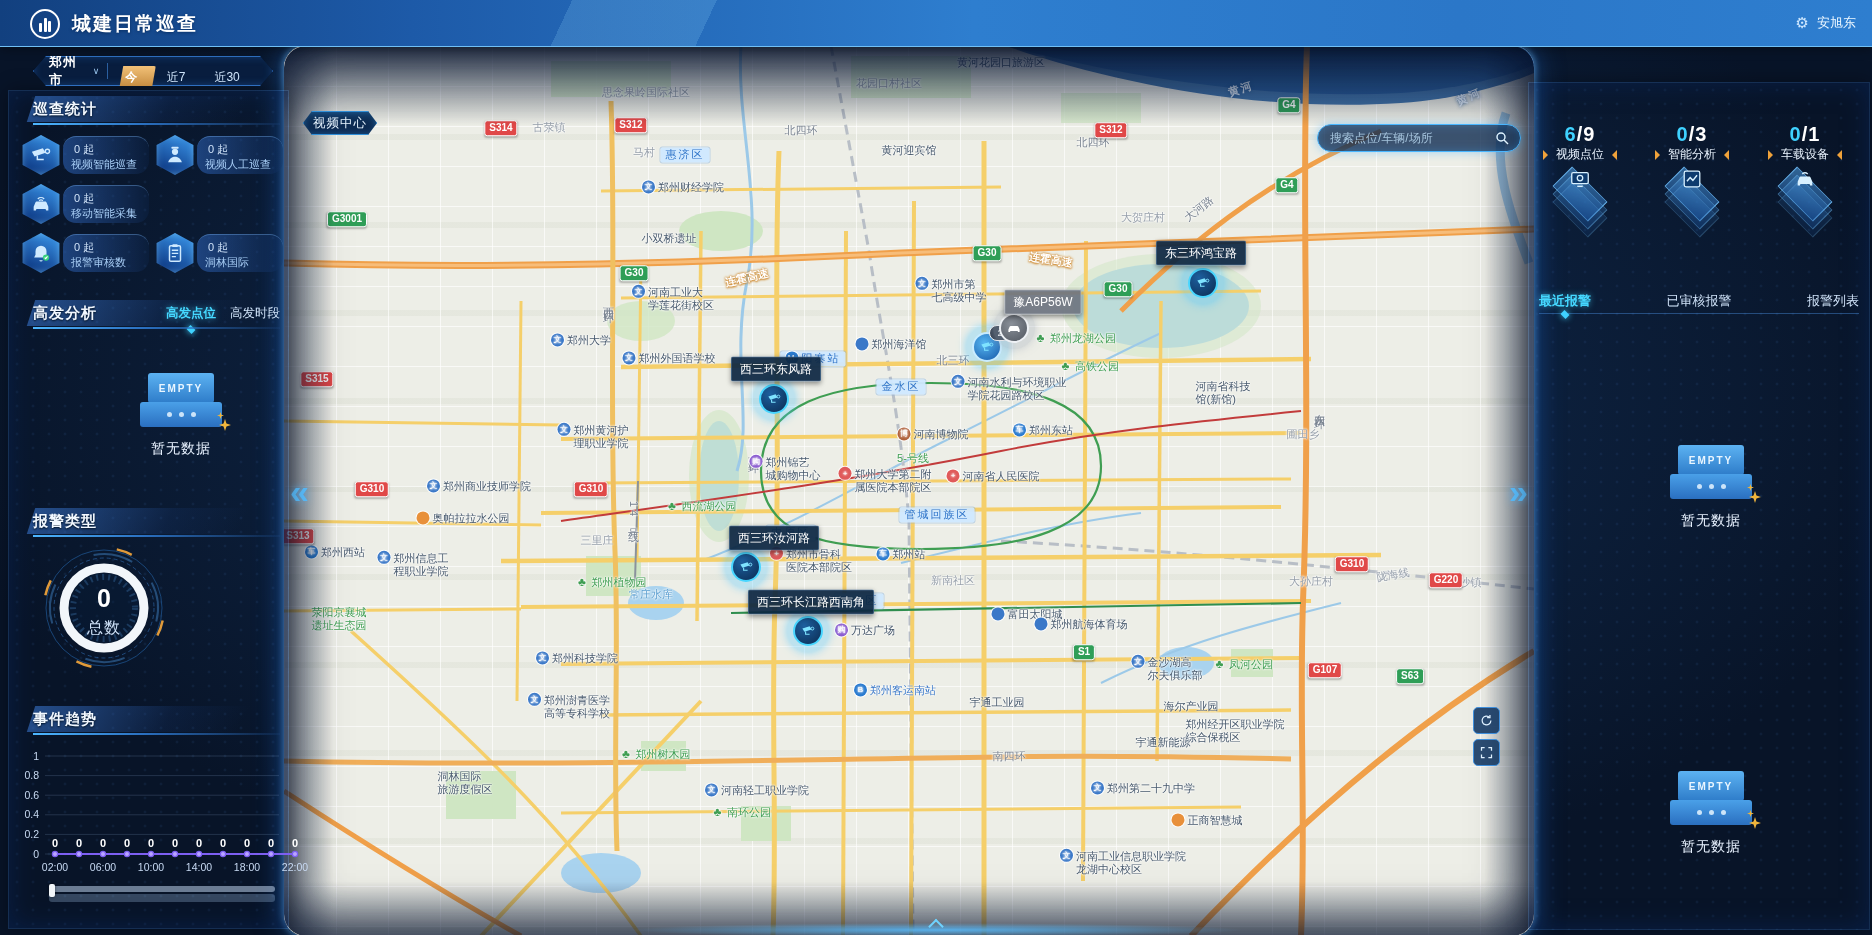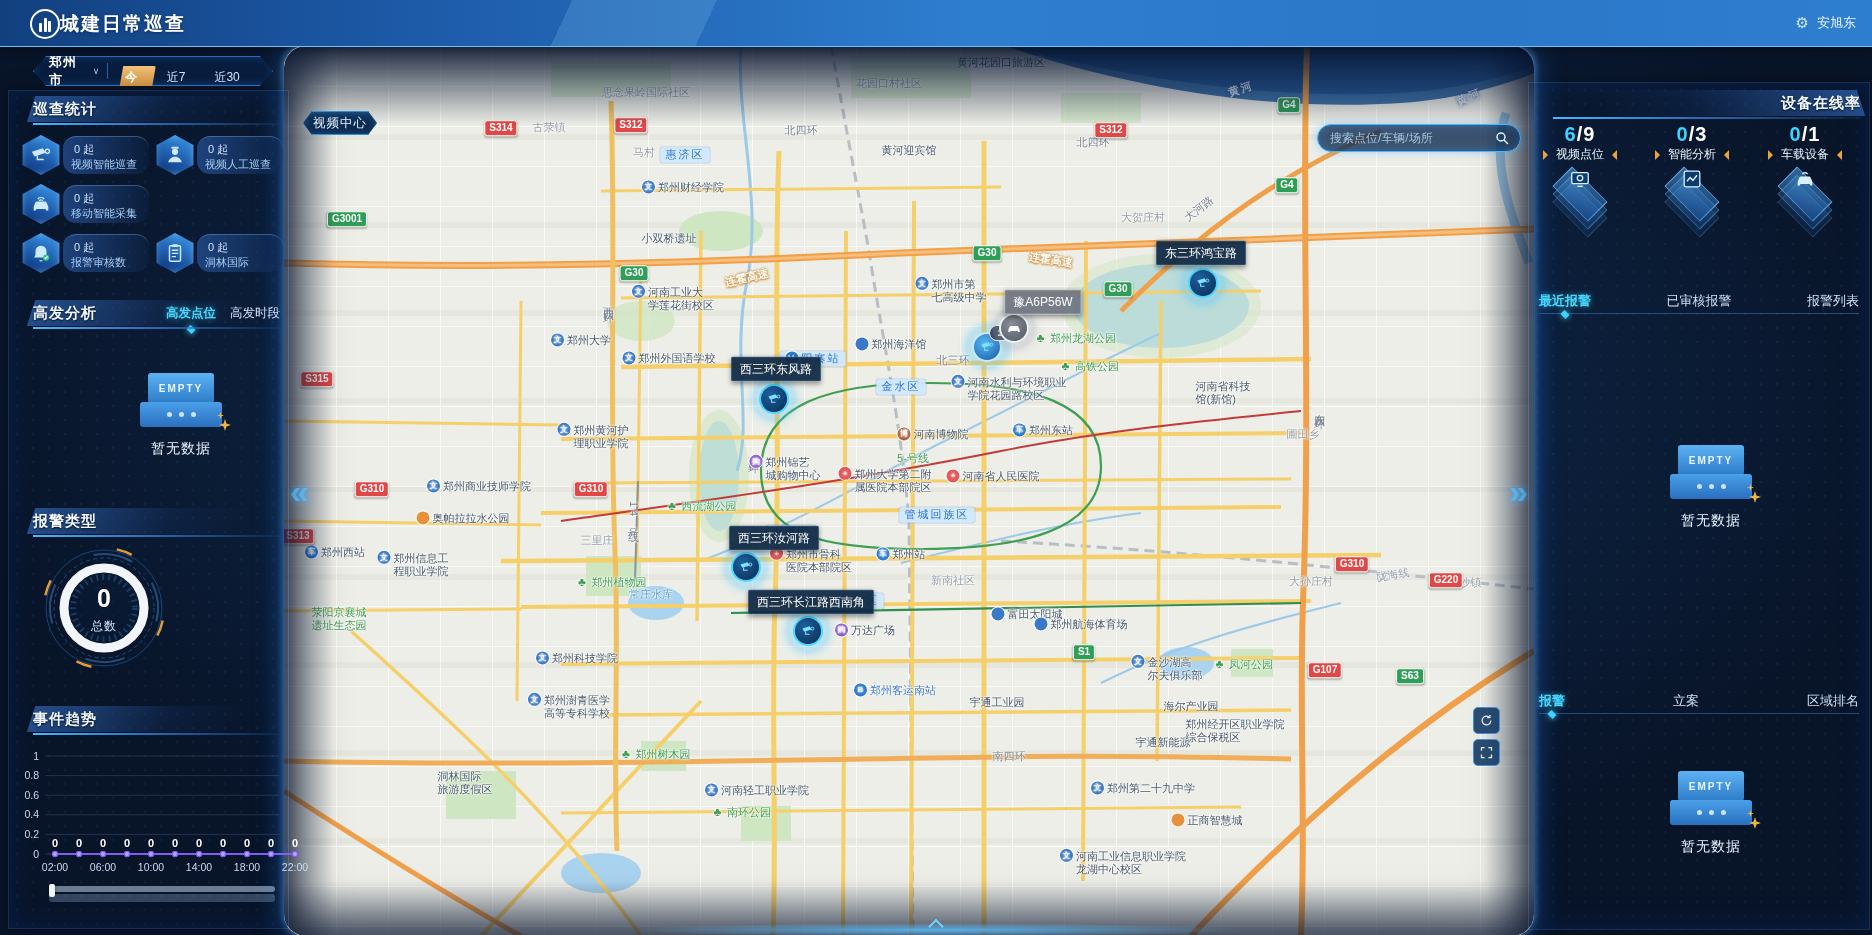--- a/index.html
+++ b/index.html
@@ -73,21 +73,21 @@
   .map-ctrl svg{width:15px;height:15px;}
   .edge-arrow{position:absolute;top:50%;transform:translateY(-50%);font-size:34px;font-weight:bold;color:#58b8f6;
     text-shadow:0 0 8px rgba(80,180,255,.9);cursor:pointer;z-index:7;line-height:1;}
   .edge-arrow.left{left:6px;}.edge-arrow.right{right:6px;}
   
   .navbar{position:absolute;left:0;top:0;width:1872px;height:46px;z-index:20;
     background:linear-gradient(90deg,#12407f 0%,#1d5aa8 22%,#2e7ecf 52%,#2b77c8 78%,#2e7ecf 100%);
     box-shadow:0 1px 0 #71c0f5,0 3px 10px rgba(0,0,0,.35);}
   .navbar::before{content:"";position:absolute;left:540px;top:0;width:300px;height:46px;
     background:linear-gradient(115deg,transparent 10%,rgba(150,220,255,.18) 10%,rgba(150,220,255,.18) 55%,transparent 55%);}
-  .brand{position:absolute;left:30px;top:0;height:48px;display:flex;align-items:center;gap:0;}
+  .brand{position:absolute;left:30px;top:0;height:48px;display:flex;align-items:center;gap:12px;}
   .logo{width:30px;height:30px;border:2px solid #fff;border-radius:50%;position:relative;box-sizing:border-box;}
   .logo i{position:absolute;bottom:5px;width:3px;background:#fff;border-radius:1px;}
   .logo i:nth-child(1){left:7px;height:9px;}.logo i:nth-child(2){left:11.5px;height:14px;}.logo i:nth-child(3){left:16px;height:11px;}
   .app-title{font-size:19px;font-weight:bold;letter-spacing:2px;color:#fff;text-shadow:0 1px 3px rgba(0,30,70,.6);}
   .nav-items{position:absolute;left:207px;top:0;height:46px;display:flex;}
   .nav-item{position:relative;width:70px;height:46px;display:flex;align-items:center;justify-content:center;
     font-size:13px;color:#d8ecff;cursor:pointer;}
   .nav-item.active{color:#fff;font-weight:bold;}
   .nav-item.active::before{content:"";position:absolute;inset:0;background:linear-gradient(115deg,transparent 12%,rgba(190,240,255,.2) 12%,rgba(190,240,255,.2) 88%,transparent 88%);}
   .nav-item.active::after{content:"";position:absolute;left:10px;right:10px;bottom:1px;height:3px;background:#54e0ff;
@@ -155,21 +155,21 @@
     background:linear-gradient(180deg,#4aa0e8,#2a6fc0);display:flex;gap:7px;align-items:center;justify-content:center;}
   .ebox .bod i{width:5px;height:5px;border-radius:50%;background:rgba(230,245,255,.85);}
   .ebox .spark,.ebox .spark2{position:absolute;background:#f0b53c;
     clip-path:polygon(50% 0,62% 38%,100% 50%,62% 62%,50% 100%,38% 62%,0 50%,38% 38%);}
   .ebox .spark{right:-8px;bottom:0;width:12px;height:12px;}
   .ebox .spark2{right:-1px;bottom:12px;width:7px;height:7px;}
   .empty-txt{margin-top:9px;font-size:14px;color:#e8f2ff;letter-spacing:1px;}
   
   .gauge{position:absolute;left:15px;top:455px;width:160px;height:130px;}
   .gauge-num{position:absolute;left:0;top:38px;width:160px;text-align:center;font-size:25px;font-weight:bold;color:#fff;}
-  .gauge-lab{position:absolute;left:0;top:72px;width:160px;text-align:center;font-size:12px;color:#cfe2f8;letter-spacing:1px;}
+  .gauge-lab{position:absolute;left:0;top:72px;width:160px;text-align:center;font-size:16px;color:#cfe2f8;letter-spacing:1px;}
   
   .trend-svg{position:absolute;left:2px;top:651px;width:272px;height:138px;overflow:visible;}
   .trend-svg text{font-family:"Liberation Sans","DejaVu Sans",sans-serif;}
   .trend-slider{position:absolute;left:40px;top:795px;width:226px;height:16px;cursor:pointer;}
   .ts-track{position:absolute;left:0;right:0;top:0;height:6px;border-radius:3px;background:rgba(190,210,235,.55);}
   .ts-fill{position:absolute;left:0;right:0;top:8px;height:8px;border-radius:3px;background:rgba(150,180,215,.32);}
   .ts-handle{position:absolute;left:0;top:-2px;width:6px;height:13px;border-radius:2px;background:#f2f6fa;box-shadow:0 0 3px rgba(0,0,0,.5);cursor:ew-resize;}
   
   .dev-col{position:absolute;top:40px;width:106px;text-align:center;}
   .dev-val{font-size:20px;font-weight:bold;letter-spacing:1px;}
@@ -1172,23 +1172,20 @@
         <text x="284" y="129" fill="#c7d9f2" font-size="10.5" text-anchor="middle">22:00</text>
       </svg>
     <div class="trend-slider">
       <div class="ts-track"></div>
         <div class="ts-fill"></div>
       <div class="ts-handle"></div>
     </div>
   </div>
 
   <div class="panel panel-right">
-    <div class="sec-h rt" style="top:8px;">
-        <span class="t">设备在线率</span>
-      </div>
     <div id="dev-host">
 
         <div class="dev-col" style="left: -2px;">
           <div class="dev-val"><b>6</b><span>/9</span></div>
           <div class="dev-lab">
             <span class="arr l"></span>
             <span>视频点位</span>
             <span class="arr r"></span>
           </div>
           <div class="plat">
@@ -1253,26 +1250,20 @@
             <i></i>
             <i></i>
             <i></i>
           </div>
         <span class="spark"></span>
           <span class="spark2"></span>
       </div>
       <div class="empty-txt">暂无数据</div>
     </div>
 
-    <div class="tab-row" style="top:606px;">
-
-    <span class="tab active">报警</span>
-        <span class="tab">立案</span>
-        <span class="tab">区域排名</span>
-      </div>
     <div class="empty" style="left:122px;top:684px;">
       <div class="ebox">
         <div class="lid">EMPTY</div>
         <div class="bod">
             <i></i>
             <i></i>
             <i></i>
           </div>
         <span class="spark"></span>
           <span class="spark2"></span>

